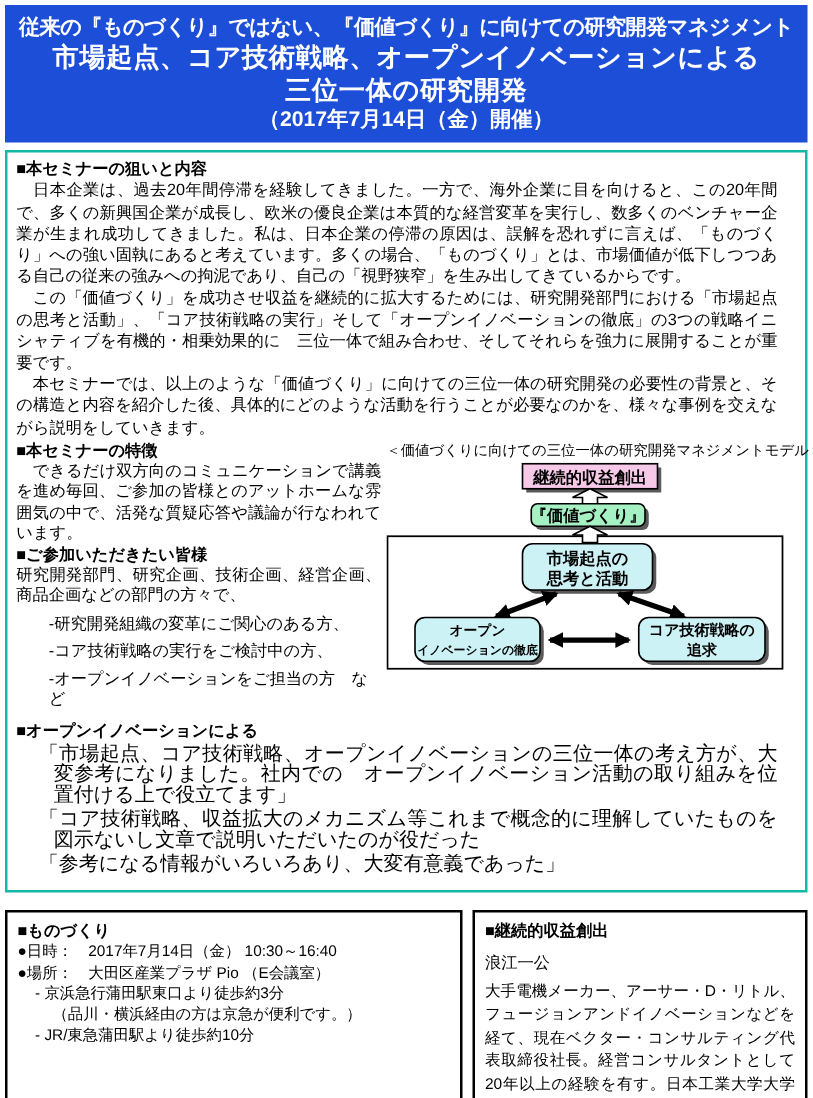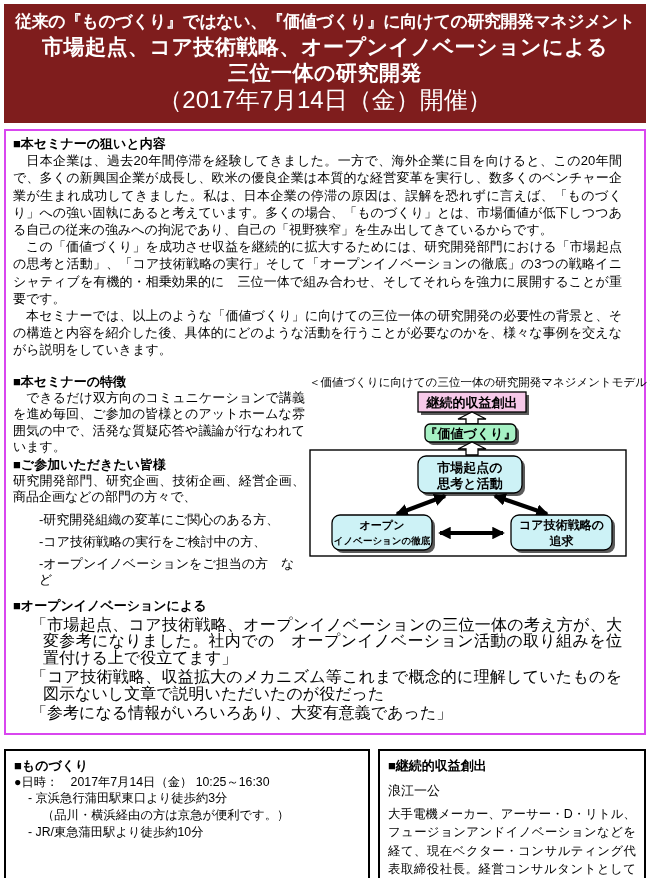--- a/index.html
+++ b/index.html
@@ -3,32 +3,32 @@
 <meta charset="utf-8">
 <style>
   * { margin:0; padding:0; box-sizing:border-box; }
   html,body { background:#fff; }
   body {
     width:650px; min-height:878px;
     font-family:"Liberation Sans","DejaVu Sans",sans-serif;
     color:#000; padding:4px 4px 6px 4px;
   }
   .hdr {
-    background:#7f1d1d; color:#fff; text-align:center;
+    background:#1d4ed8; color:#fff; text-align:center;
     padding:7px 4px 8px 4px; margin-bottom:6px;
   }
   .hdr .h1 { font-size:17px; font-weight:bold; letter-spacing:-0.5px; line-height:1.35; }
   .hdr .h2 { font-size:21px; font-weight:bold; letter-spacing:0.5px; line-height:1.22; }
-  .hdr .h3 { font-size:24px; font-weight:normal; line-height:1.25; }
+  .hdr .h3 { font-size:17px; font-weight:bold; line-height:1.25; }
   .main-box {
-    border:2px solid #d946ef; padding:4px 22px 8px 7px; margin-bottom:14px;
+    border:2px solid #14b8a6; padding:4px 22px 8px 7px; margin-bottom:14px;
   }
   .sec-h { font-size:13px; font-weight:bold; line-height:17px; }
   .para  { font-size:13px; line-height:17.2px; text-align:justify; }
-  .two-col { display:flex; margin-top:14px; min-height:196px; }
+  .two-col { display:flex; margin-top:2px; min-height:196px; }
   .left-col { width:292px; flex:none; }
   .right-col { flex:1; padding-left:4px; }
   .left-col .para { line-height:16.5px; }
   .p-item { font-size:13px; line-height:16px; padding-left:26px; margin:6px 0; }
   .mt { margin-top:9px; }
   .caption { font-size:11.5px; line-height:14px; white-space:nowrap; margin:2px 0 1px 0; }
   .diagram { display:block; }
   .diagram text { font-weight:bold; fill:#000; }
   .quote { font-size:16px; line-height:16.5px; padding-left:30px; text-indent:-12px; margin:3px 0; text-align:justify; }
   .bottom-row { display:flex; gap:8px; }
@@ -122,21 +122,22 @@
       <div class="quote">「市場起点、コア技術戦略、オープンイノベーションの三位一体の考え方が、大変参考になりました。社内での　オープンイノベーション活動の取り組みを位置付ける上で役立てます」</div>
       <div class="quote">「コア技術戦略、収益拡大のメカニズム等これまで概念的に理解していたものを図示ないし文章で説明いただいたのが役だった</div>
       <div class="quote">「参考になる情報がいろいろあり、大変有意義であった」</div>
     </div>
 </section>
 
 <div class="bottom-row">
   <section class="box left-box">
     <div class="sec-h">■ものづくり</div>
     <div>
-        <div class="req-item ind0">●日時：　2017年7月14日（金） 10:25～16:30</div>
+        <div class="req-item ind0">●日時：　2017年7月14日（金） 10:30～16:40</div>
+        <div class="req-item ind0">●場所：　大田区産業プラザ Pio （E会議室）</div>
         <div class="req-item ind1">- 京浜急行蒲田駅東口より徒歩約3分</div>
         <div class="req-item ind2">（品川・横浜経由の方は京急が便利です。）</div>
         <div class="req-item ind1">- JR/東急蒲田駅より徒歩約10分</div>
       </div>
   </section>
   <section class="box right-box">
     <div class="sec-h">■継続的収益創出</div>
     <div class="prof-name">浪江一公</div>
     <p class="prof-bio">大手電機メーカー、アーサー・D・リトル、フュージョンアンドイノベーションなどを経て、現在ベクター・コンサルティング代表取締役社長。経営コンサルタントとして20年以上の経験を有す。日本工業大学大学院技術経営研究科教授、技術マネジメント、マーケティング関連書籍・寄稿多数北海道大学工学部、米国コーネル大学経営学大学院卒</p>
   </section>

